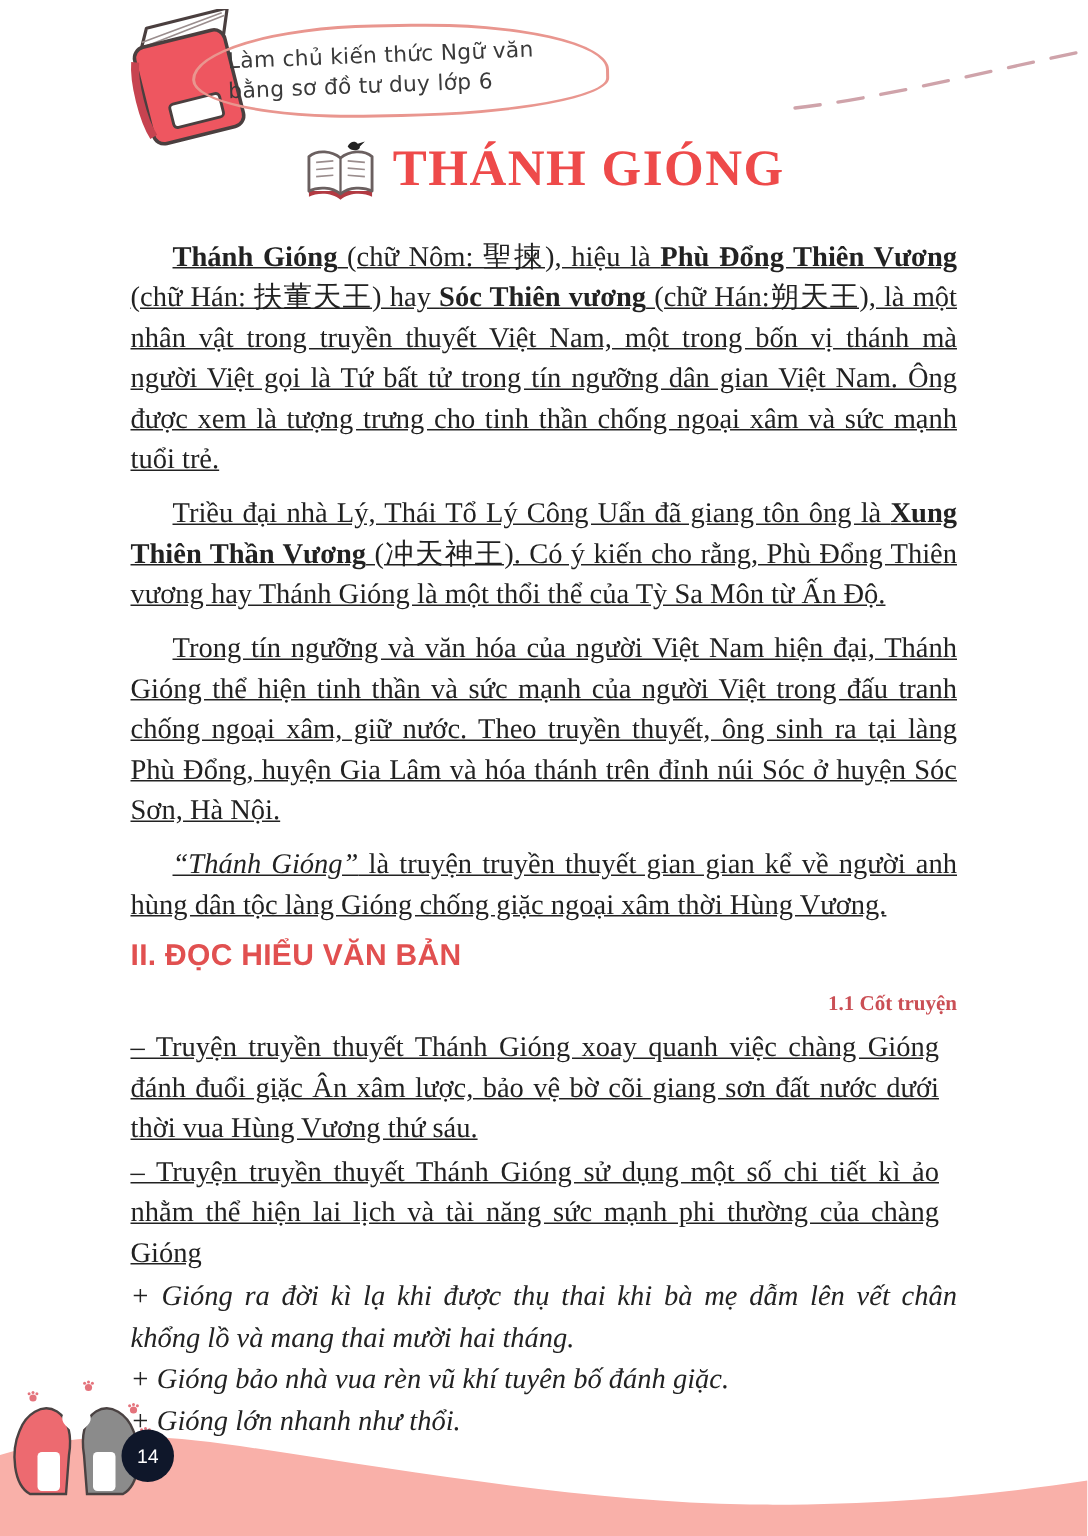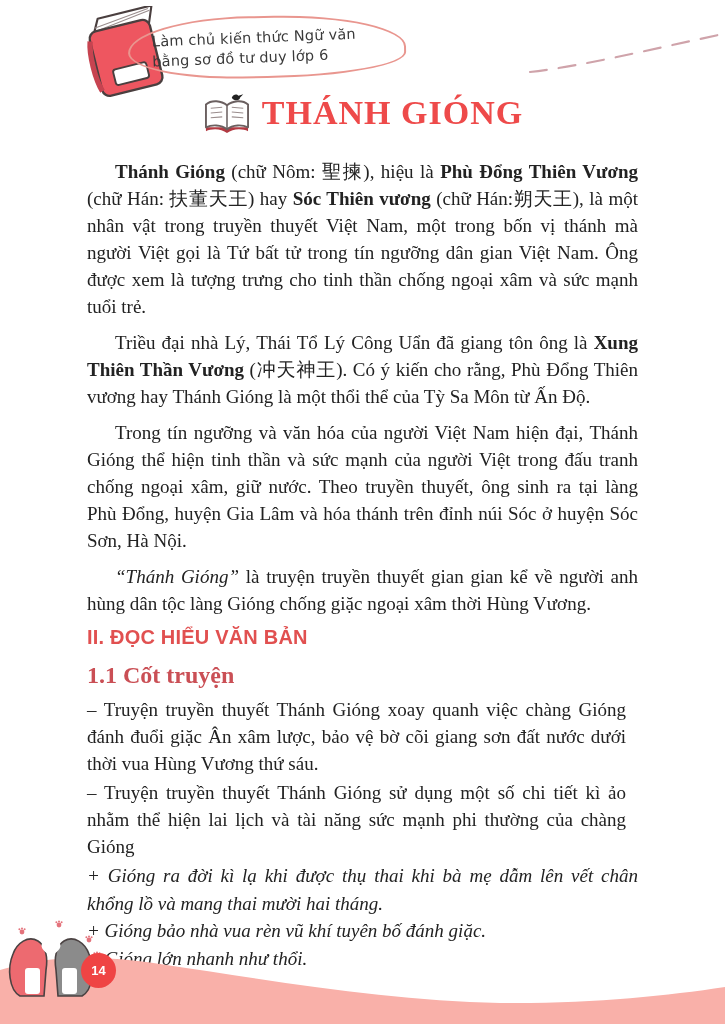--- a/index.html
+++ b/index.html
@@ -41,49 +41,50 @@
   
   .content{position:absolute;left:87px;top:158px;width:551px;}
   .sec-heading{
     font-family:"Liberation Sans", sans-serif;
     font-weight:bold;font-size:20px;color:#e15050;
     margin:0 0 13px 0;letter-spacing:.2px;
   }
   .sec-heading.second{margin-top:4px;}
   .body-p{
     font-size:19px;line-height:27px;text-align:justify;
-    margin:0 0 9px 0;color:#222;
+    margin:0 0 9px 0;color:#222;text-decoration:underline;
   }
   .body-p.indent{text-indent:28px;}
   .b{font-weight:bold;}
   .i{font-style:italic;}
   .sub1{
     font-family:"Liberation Sans", sans-serif;
     font-weight:bold;font-size:17.5px;color:#e25862;
     margin:0 0 14px 0;
   }
   .sub2{
     font-family:"Liberation Serif", serif;
-    font-weight:bold;font-size:24px;color:#ca4f55;
+    font-weight:bold;font-size:14px;color:#ca4f55;
     margin:0 0 7px 0;
+    text-align:right;
   }
   .dash-p{margin:0 12px 2px 0;}
   .plus-item{
     font-size:19px;line-height:27.5px;font-style:italic;
     text-align:justify;color:#222;margin:0;
   }
   
   .wave{position:absolute;left:0;bottom:0;width:725px;height:112px;}
   .penguins{position:absolute;left:4px;top:918px;width:100px;height:82px;}
   .page-badge{
     position:absolute;left:81px;top:953px;width:35px;height:35px;
-    border-radius:50%;background:#ef4444;
+    border-radius:50%;background:#0f172a;
     display:flex;align-items:center;justify-content:center;
     font-family:"Liberation Sans", sans-serif;
-    font-weight:bold;font-size:13px;color:#ffffff;
+    font-weight:normal;font-size:13px;color:#ffffff;
   }
 </style>
 </head>
 <body>
 
 <div class="hdr">
   <svg class="book-logo" viewBox="0 0 100 90">
     <g transform="rotate(-14 50 45)">
       <path d="M26,22 L34,7 L86,7 L80,22 Z" fill="#ffffff" stroke="#4a3f3f" stroke-width="2" stroke-linejoin="round"></path>
       <path d="M30,18 L83,11 M29,15 L82,9" stroke="#9a8d8d" stroke-width="1" fill="none"></path>

